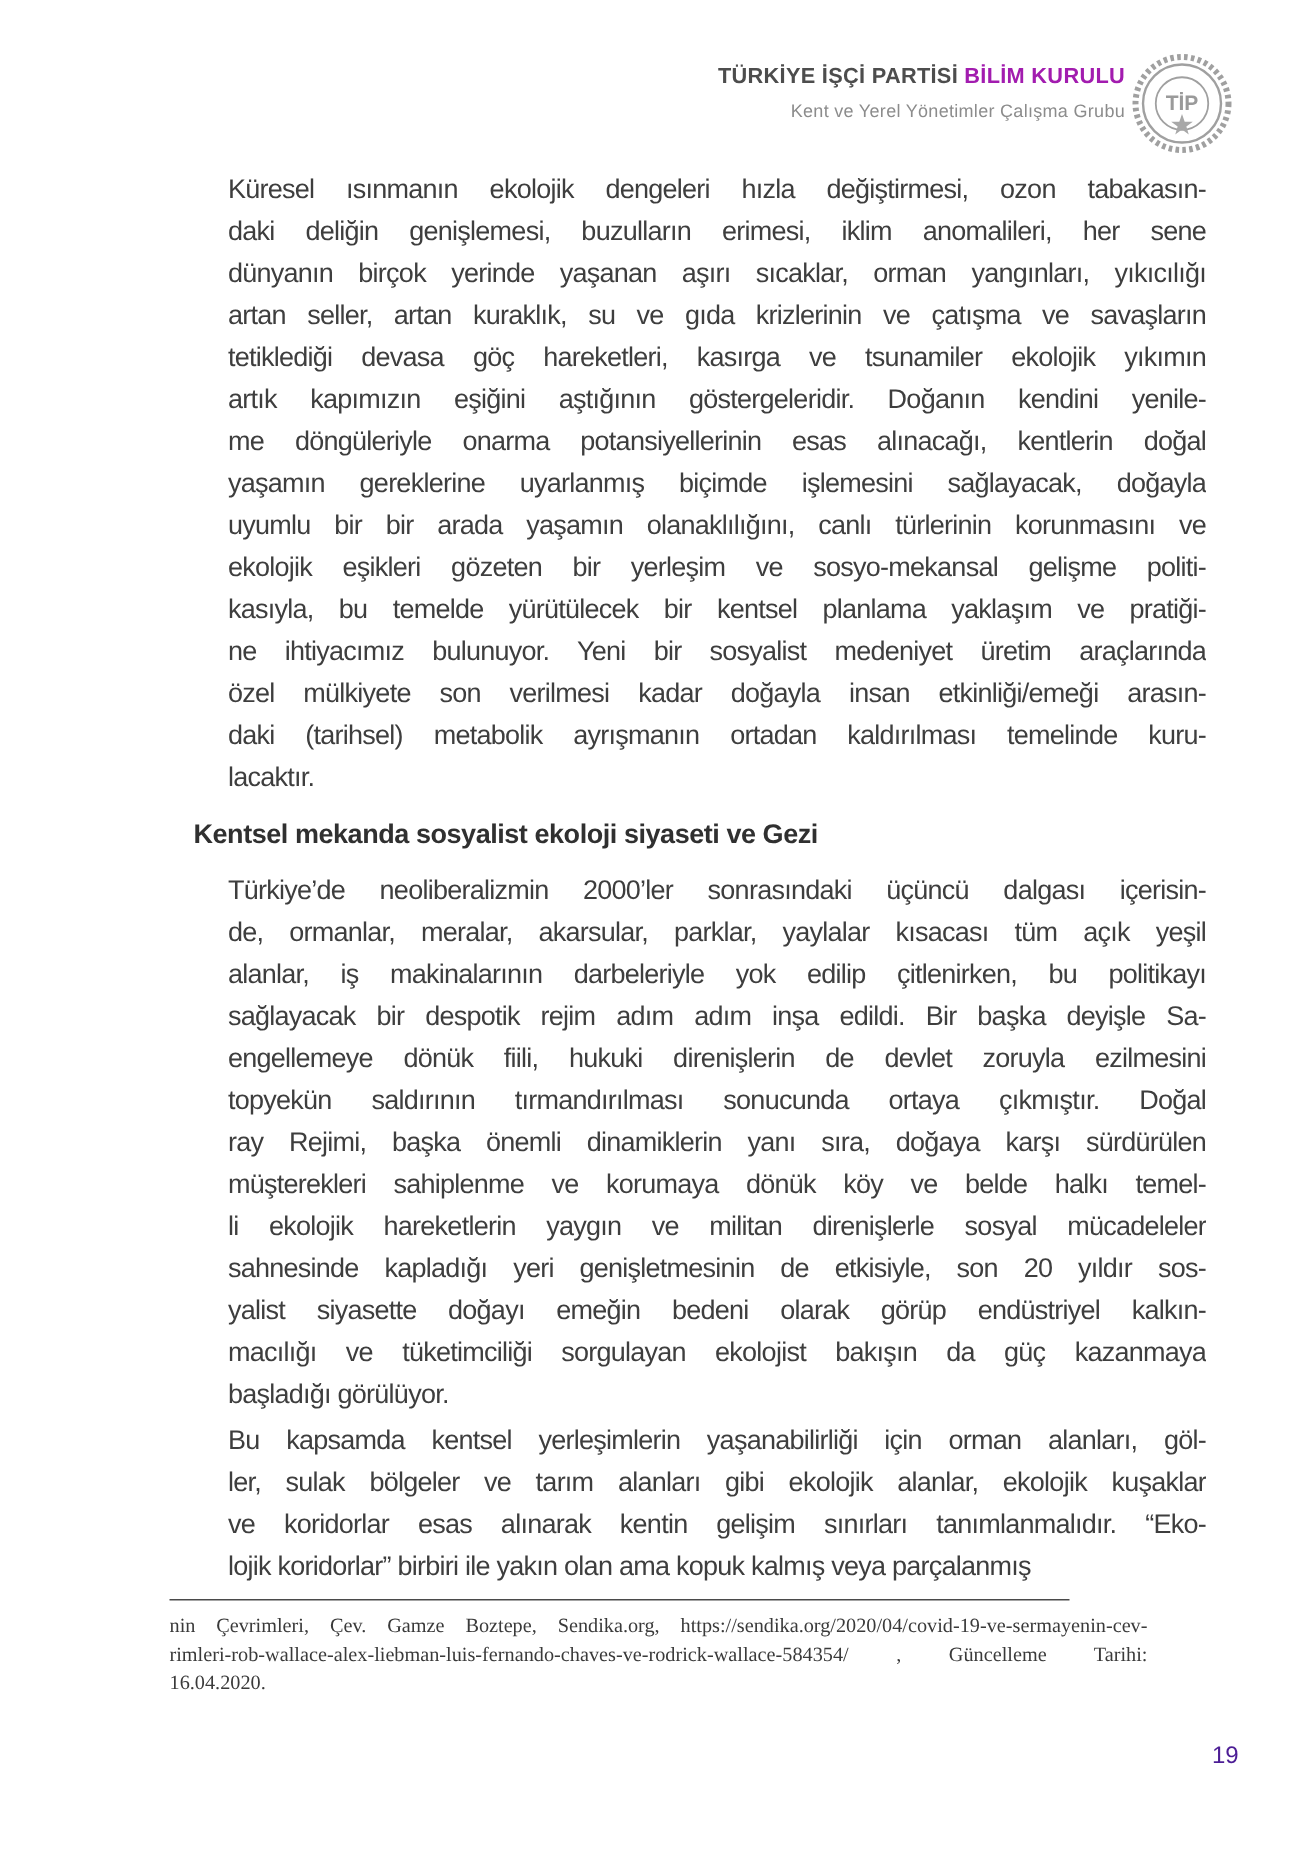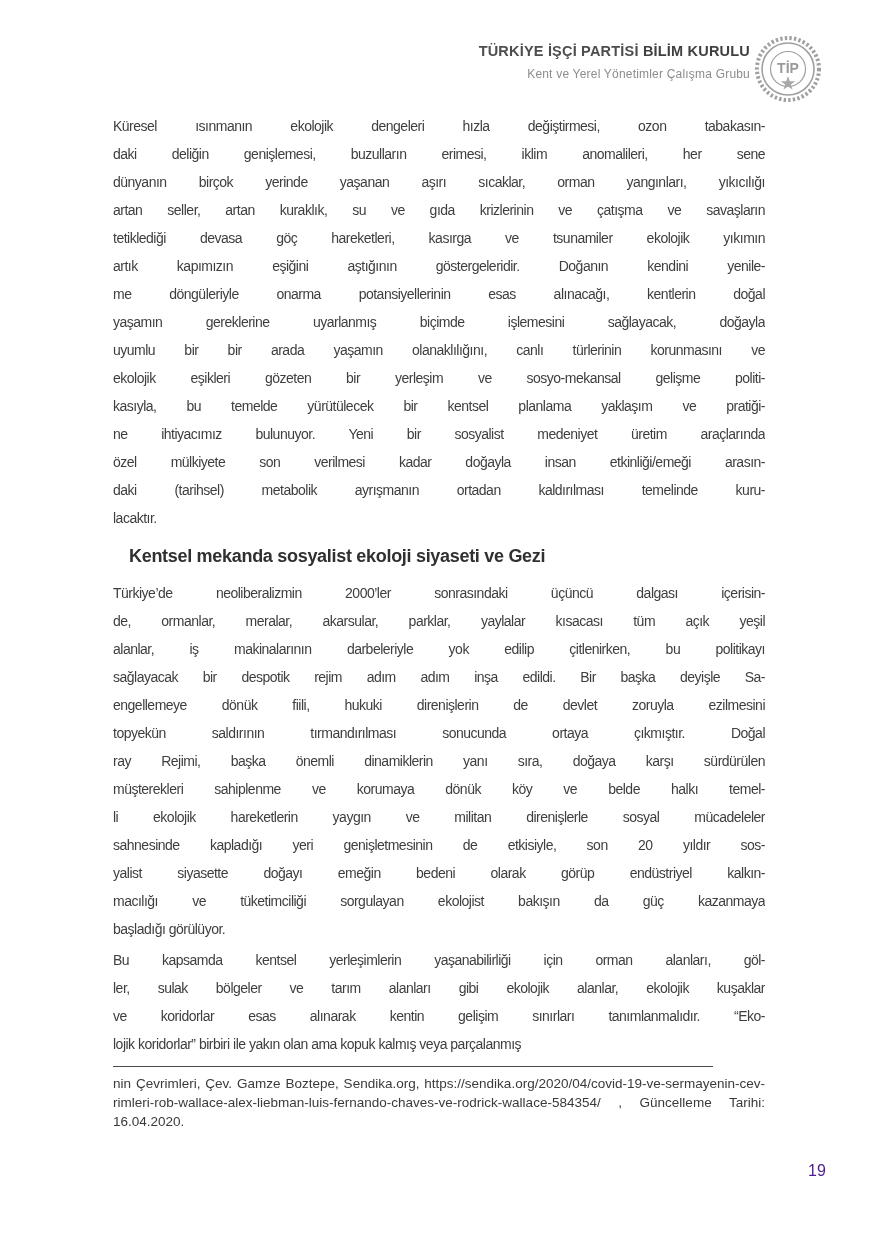--- a/index.html
+++ b/index.html
@@ -24,21 +24,21 @@
     text-align: right;
     line-height: 1.0;
   }
   .header-line1 {
     font-size: 14.5px;
     font-weight: 700;
     letter-spacing: 0.2px;
     color: #4d4d4d;
     margin-bottom: 9px;
   }
-  .header-line1 .light { color: #404040; }
+  .header-line1 .light { color: #a21caf; }
   .header-line2 {
     font-size: 12px;
     font-weight: 500;
     letter-spacing: 0.2px;
     color: #8c8c8c;
   }
   .logo {
     position: absolute;
     top: 34px;
     left: 753px;
@@ -47,23 +47,24 @@
   }
 
   
   .textcol {
     position: absolute;
     left: 113px;
     width: 652px;
     color: #3e3e3e;
   }
   .para {
-    font-size: 14px;
+    font-size: 18px;
     letter-spacing: -0.5px;
     line-height: 28px;
+    margin-left: 39px;
   }
   .para .tline {
     text-align: justify;
     text-align-last: justify;
     overflow: hidden;
     white-space: nowrap;
   }
   .para .tline.last {
     text-align-last: left;
   }
@@ -84,21 +85,21 @@
   .footnote-rule {
     position: absolute;
     top: 1066px;
     left: 113px;
     width: 600px;
     height: 1px;
     background: #4a4a4a;
   }
   #footnote {
     top: 1074px;
-    font-family: Liberation Sans, sans-serif;
+    font-family: Liberation Serif, serif;
     font-size: 13.5px;
     line-height: 19px;
     color: #3a3a3a;
     letter-spacing: 0;
   }
   #footnote .tline {
     text-align: justify;
     text-align-last: justify;
     overflow: hidden;
     white-space: nowrap;

